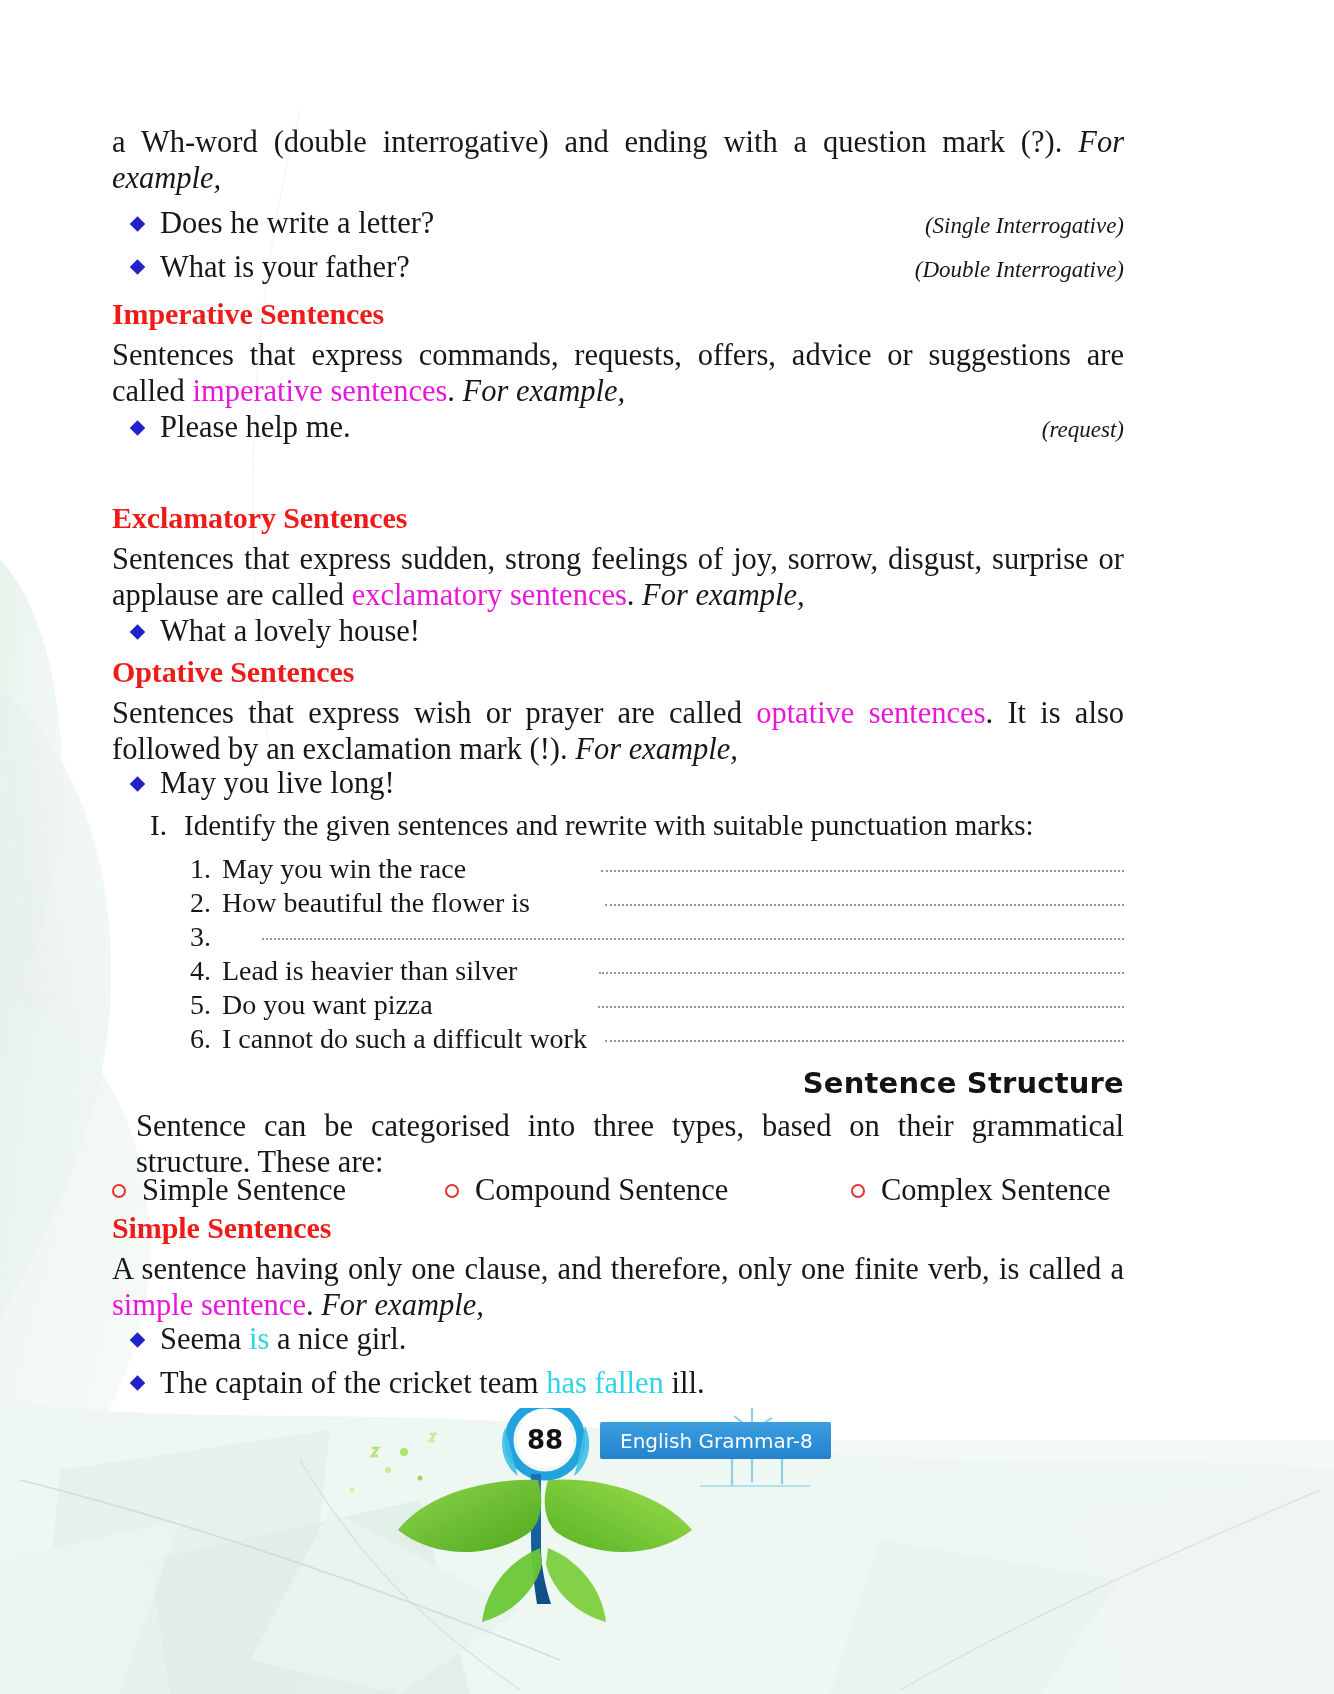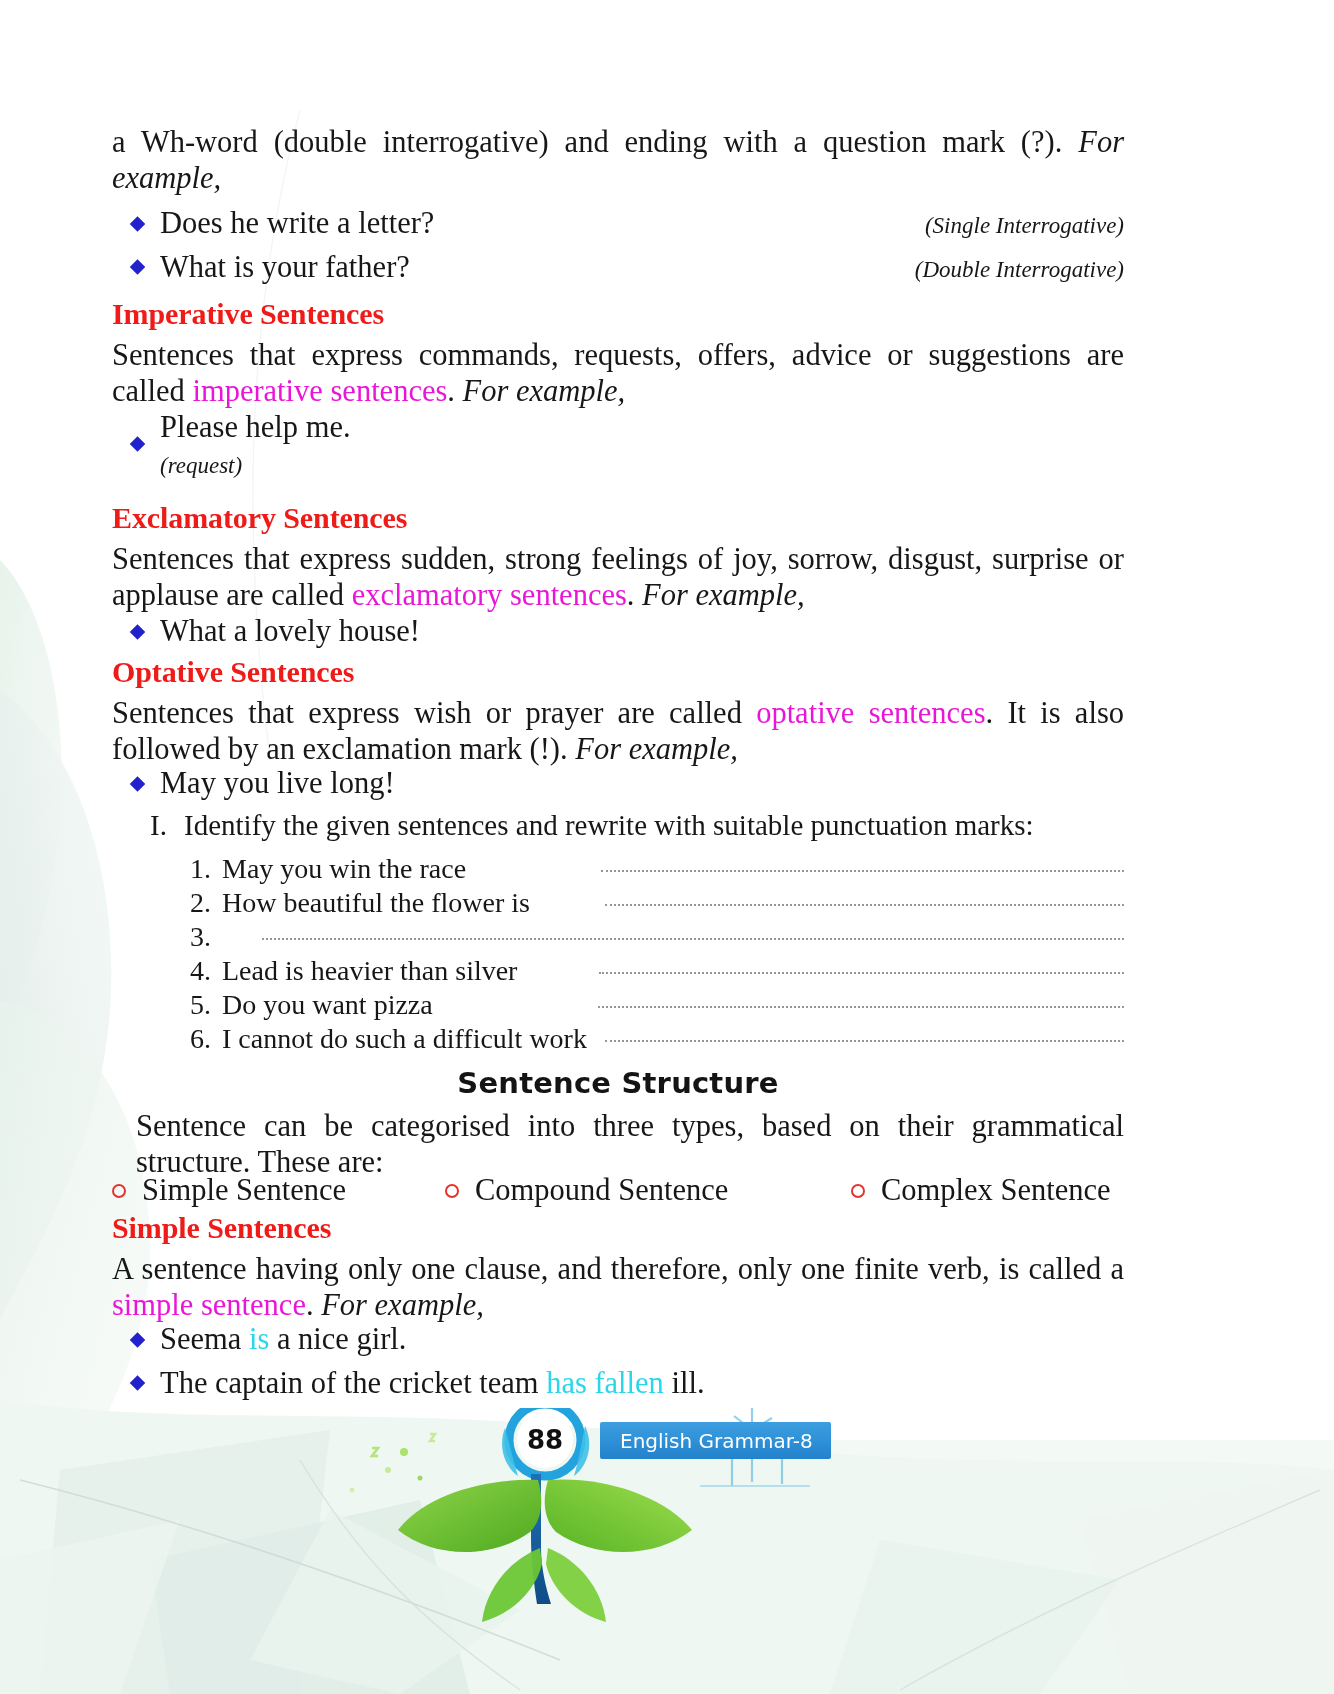--- a/index.html
+++ b/index.html
@@ -131,21 +131,21 @@
     margin-left: auto;
     border-bottom: 2px dotted #8f9a96;
     position: relative;
     top: -6px;
     height: 1px;
     min-width: 0;
   }
 
   h2.section-title {
     margin: 0;
-    text-align: center;
+    text-align: right;
     font-family: "DejaVu Sans", "Liberation Sans", sans-serif;
     font-size: 29px;
     font-weight: bold;
     letter-spacing: 0.2px;
     color: #141414;
   }
 
   
   .three {
     display: flex;
@@ -278,21 +278,21 @@
 
   <div class="col" style="top:296px;">
     <h3 class="redhead">Imperative Sentences</h3>
     <p class="body" style="margin-top:4px;"><span>Sentences that express commands, requests, offers, advice or suggestions are called </span><span class="term">imperative sentences</span><span>. </span><span class="ital">For example,</span></p>
   </div>
 
   <div class="col" style="top:406px;">
     <ul class="diamond">
       <li>
         <span class="dia"></span>
-        <span class="rowline" style="display:flex;flex-direction:column;">
+        <span class="rowline" style="display:flex;">
           <span>Please help me.</span>
           <span class="tag">(request)</span>
         </span>
       </li>
     </ul>
   </div>
 
   <div class="col" style="top:500px;">
     <h3 class="redhead">Exclamatory Sentences</h3>
     <p class="body" style="margin-top:4px;"><span>Sentences that express sudden, strong feelings of joy, sorrow, disgust, surprise or applause are called </span><span class="term">exclamatory sentences</span><span>. </span><span class="ital">For example,</span></p>

